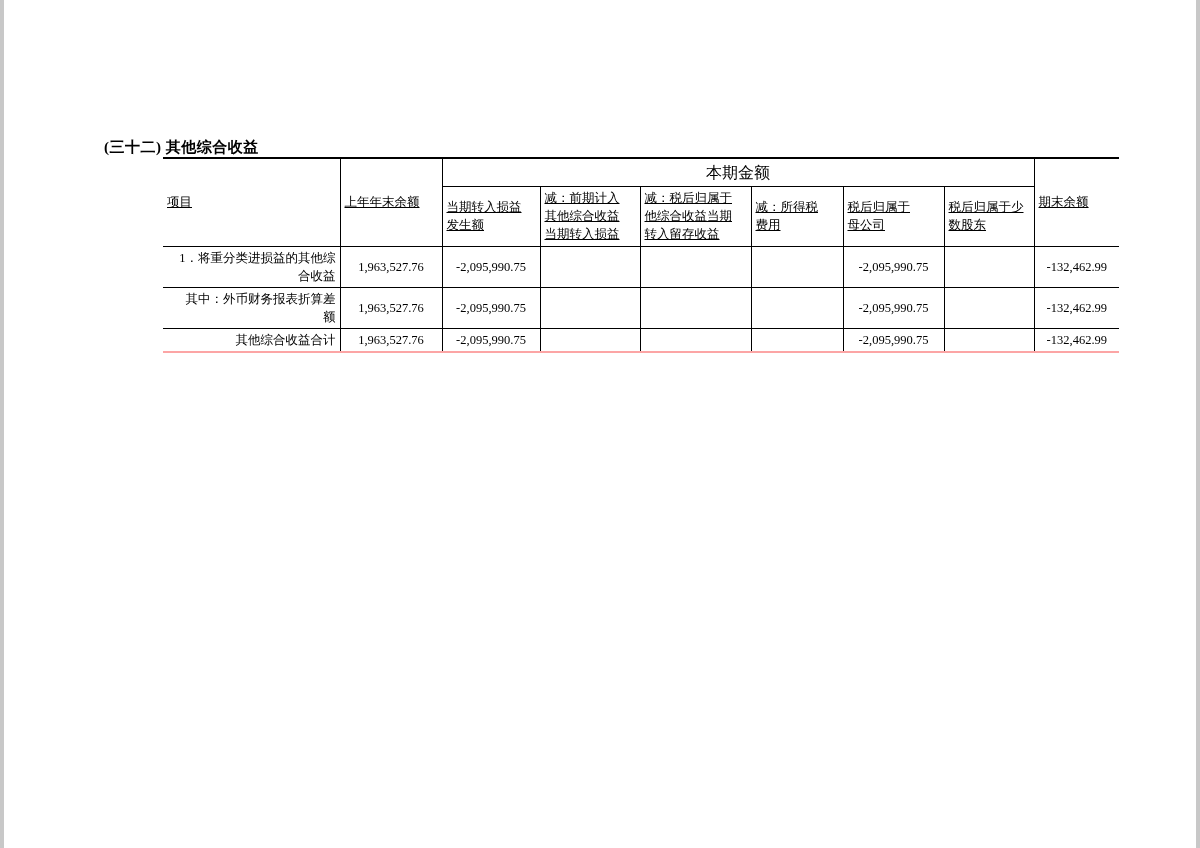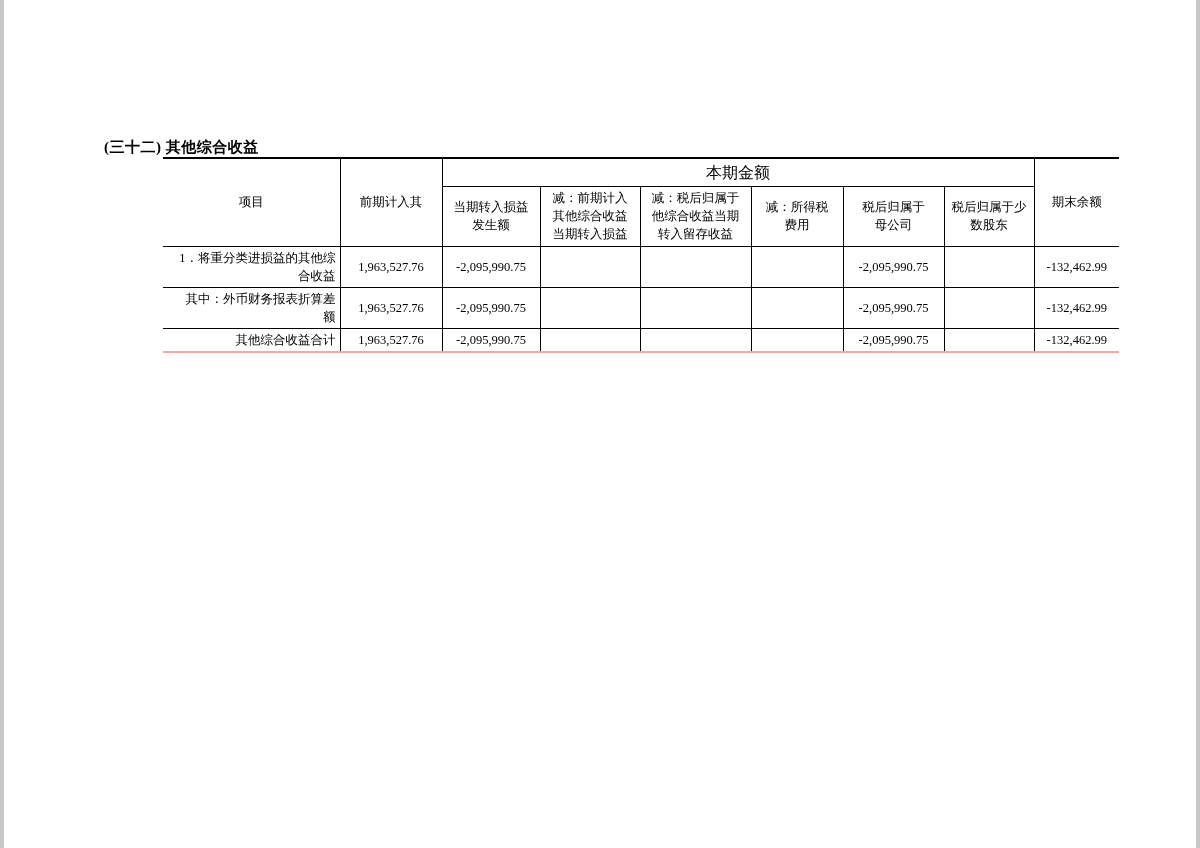--- a/index.html
+++ b/index.html
@@ -56,22 +56,22 @@
     border-bottom: 2px solid #fca5a5;
   }
   
   table.oci tr > *:first-child {
     border-left: none;
   }
   table.oci tr > *:last-child {
     border-right: none;
   }
   .hcell {
-    text-align: center;
-    font-size: 12.5px;
+    font-size: 12.5px;
+    text-decoration: underline;
   }
   .hcell .l {
     display: block;
     white-space: nowrap;
   }
   .item-cell {
     text-align: right;
     padding-left: 12px;
     font-size: 12.5px;
     line-height: 1.5;
@@ -124,21 +124,21 @@
         <col style="width:101px">
         <col style="width:90px">
         <col style="width:85px">
       </colgroup>
       <thead>
         <tr class="top-rule">
           <td rowspan="2" class="hcell">
             <span class="l">项目</span>
           </td>
           <td rowspan="2" class="hcell">
-            <span class="l">前期计入其</span>
+            <span class="l">上年年末余额</span>
           </td>
           <td colspan="6" class="group-head">本期金额</td>
           <td rowspan="2" class="hcell">
             <span class="l">期末余额</span>
           </td>
         </tr>
         <tr>
           <td class="hcell">
             <span class="l">当期转入损益</span>
             <span class="l">发生额</span>

